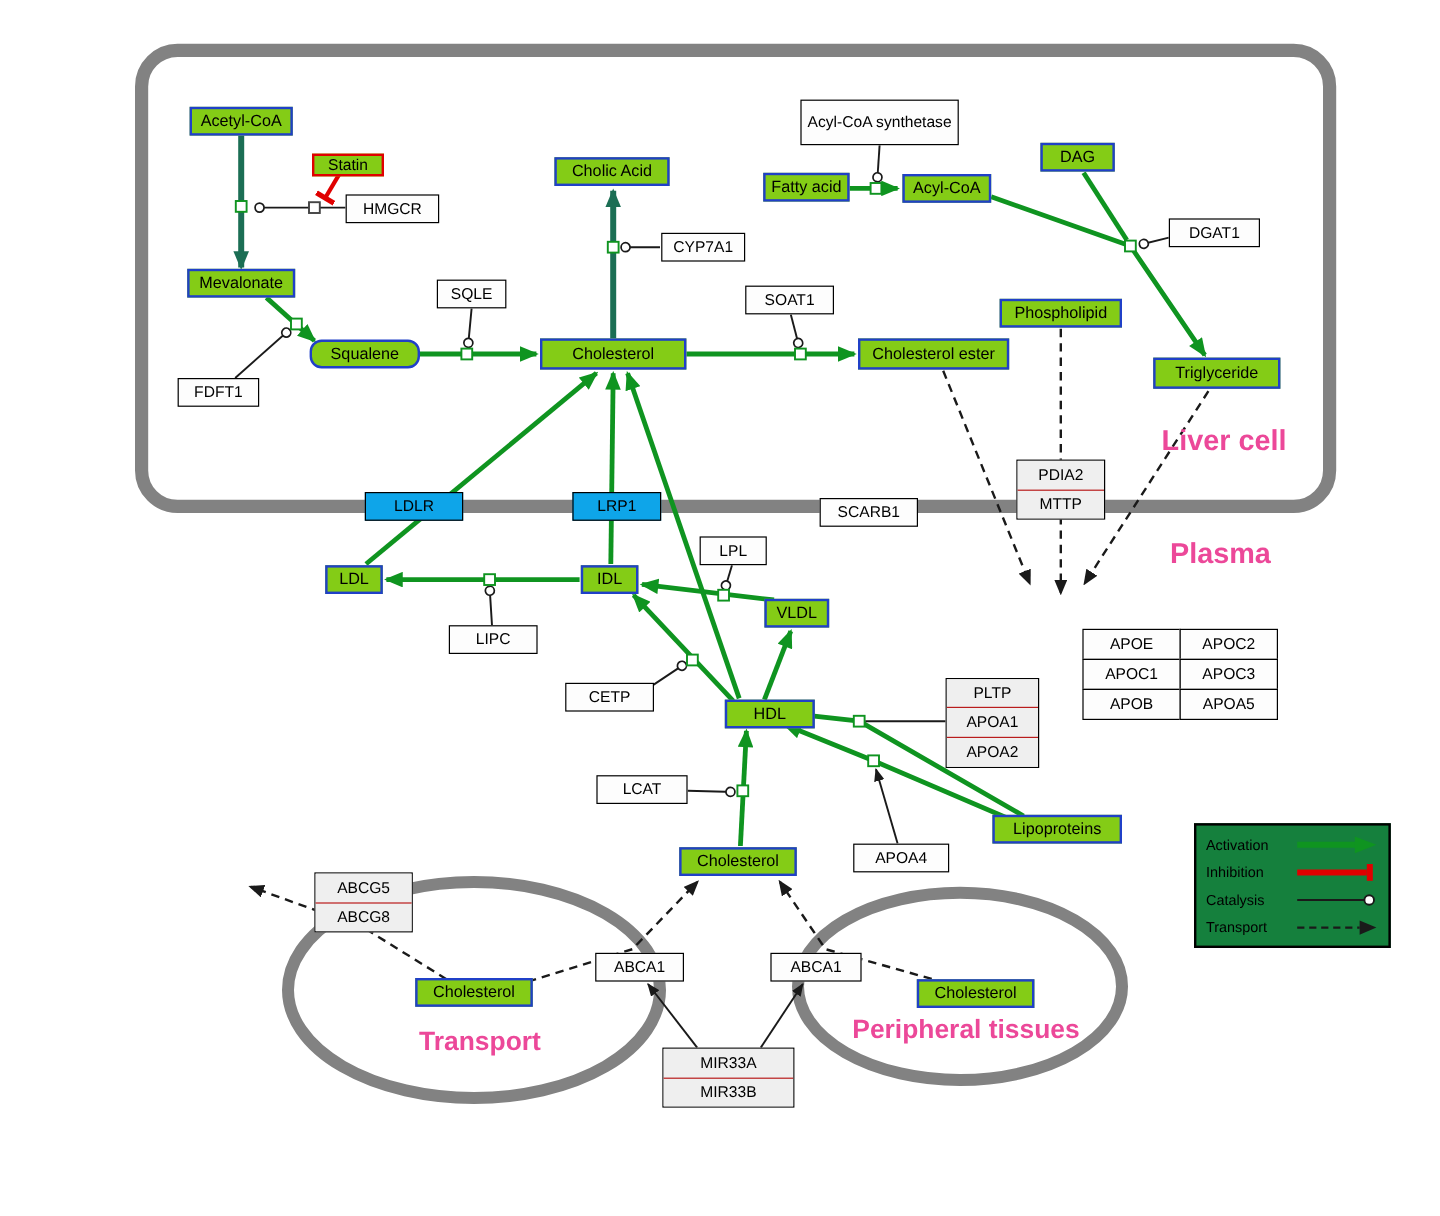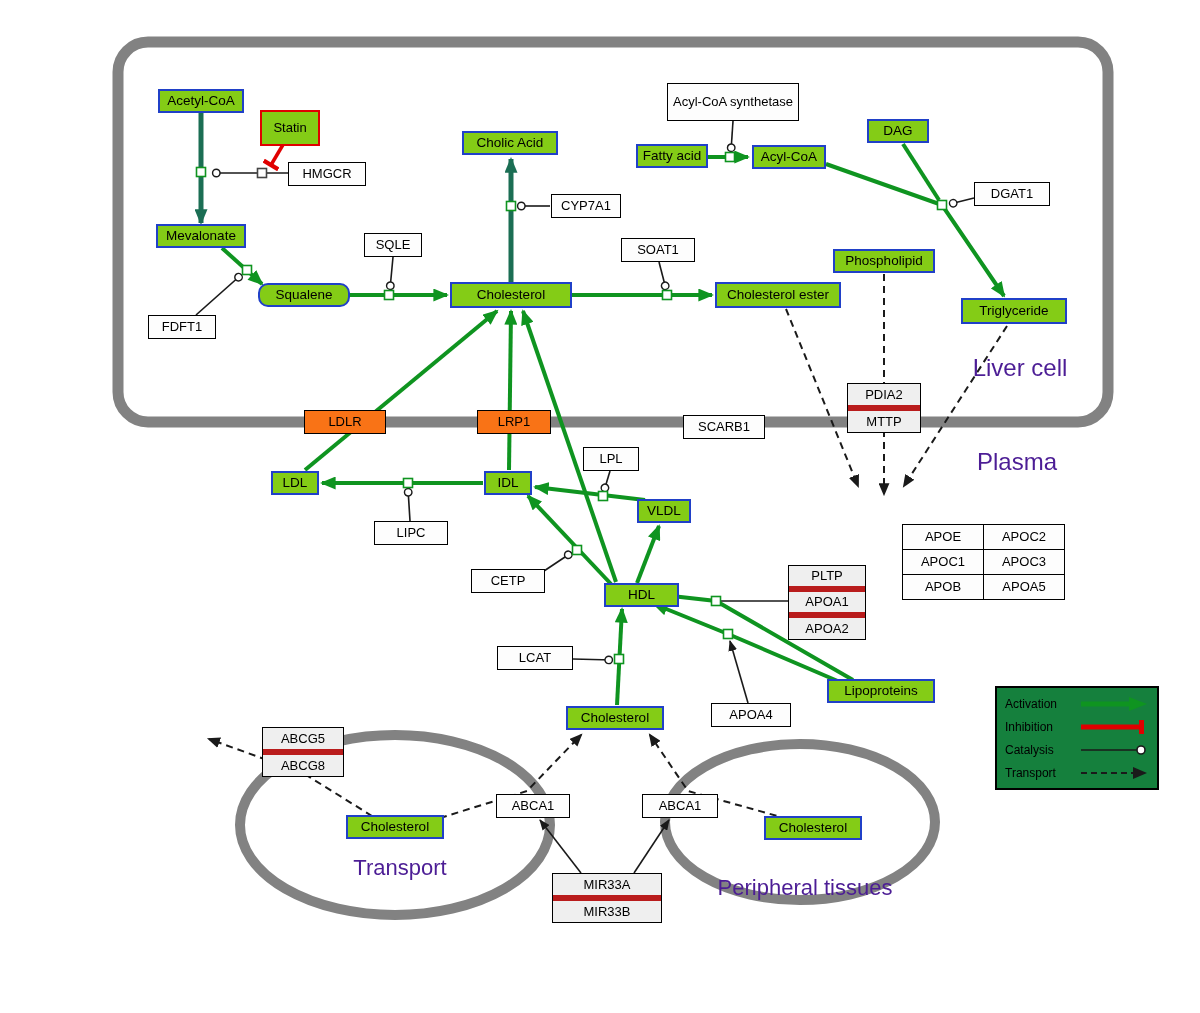--- a/index.html
+++ b/index.html
@@ -5,30 +5,30 @@
   html,body{margin:0;padding:0;background:#fff;}
   #stage{position:relative;width:1200px;height:1013px;background:#fff;overflow:hidden;
          font-family:"Liberation Sans", sans-serif;}
   #diagram-svg{position:absolute;left:0;top:0;width:1200px;height:1013px;}
   .node{position:absolute;background:#84cc16;border:1px solid #000;box-sizing:border-box;
         display:flex;align-items:center;justify-content:center;text-align:center;
         font-size:13px;line-height:1.05;color:#000;}
   .node.metabolite{border:2px solid #2040c8;font-size:13.5px;}
   .node.inhibitor{border:2px solid #e00000;}
   .node.gene{background:#fdfdfd;}
-  .node.gene-gray{background:#f97316;justify-content:center;}
+  .node.gene-gray{background:#0ea5e9;justify-content:center;}
   .node.group{flex-direction:column;padding:0;background:#efefef;align-items:stretch;}
   .group-row{flex:1;display:flex;align-items:center;justify-content:center;
-             border-top:6px solid #b91c1c;background:#efefef;font-size:13px;}
+             border-top:1px solid #b91c1c;background:#efefef;font-size:13px;}
   .group-row:first-child{border-top:none;}
   .apo-table{position:absolute;display:grid;grid-template-columns:1fr 1fr;box-sizing:border-box;}
   .apo-cell{border:1px solid #000;background:#fdfdfd;display:flex;align-items:center;
             justify-content:center;font-size:13px;margin:0 0 -1px -1px;}
-  .region-label{position:absolute;transform:translate(-50%,-50%);color:#4c1d95;
-                font-weight:normal;white-space:nowrap;}
+  .region-label{position:absolute;transform:translate(-50%,-50%);color:#ec4899;
+                font-weight:bold;white-space:nowrap;}
   #legend{position:absolute;left:995px;top:686px;width:164px;height:104px;
           border:2px solid #000;background:#15803d;box-sizing:border-box;
           display:flex;flex-direction:column;justify-content:space-around;padding:4px 8px;}
   .legend-row{display:flex;align-items:center;justify-content:space-between;height:22px;}
   .legend-row span{font-size:12px;color:#000;}
 </style>
 </head>
 <body>
 
 <div id="stage">
@@ -115,21 +115,21 @@
         <rect x="711.5" y="596.5" width="9" height="9" fill="#ffffff" stroke="#0f9420" stroke-width="1.6"></rect>
         <rect x="723.5" y="629.5" width="9" height="9" fill="#ffffff" stroke="#0f9420" stroke-width="1.6"></rect>
         <rect x="257.5" y="168.5" width="9" height="9" fill="#ffffff" stroke="#444444" stroke-width="1.6"></rect>
       </g>
   </svg>
 
   <div id="node-layer">
       <div class="node metabolite" style="left: 158px; top: 89px; width: 86px; height: 24px;">
         <span>Acetyl-CoA</span>
       </div>
-      <div class="node inhibitor" style="left: 260px; top: 110px; width: 60px; height: 36px;">
+      <div class="node inhibitor" style="left: 260px; top: 128px; width: 60px; height: 19px;">
         <span>Statin</span>
       </div>
       <div class="node gene" style="left: 288px; top: 162px; width: 78px; height: 24px;">
         <span>HMGCR</span>
       </div>
       <div class="node metabolite" style="left: 156px; top: 224px; width: 90px; height: 24px;">
         <span>Mevalonate</span>
       </div>
       <div class="node gene" style="left: 148px; top: 315px; width: 68px; height: 24px;">
         <span>FDFT1</span>
@@ -253,21 +253,21 @@
         <div class="apo-cell">APOC1</div>
         <div class="apo-cell">APOC3</div>
         <div class="apo-cell">APOB</div>
         <div class="apo-cell">APOA5</div>
       </div>
     </div>
   <div id="label-layer">
       <div class="region-label" style="left: 1020px; top: 368px; font-size: 24px;">Liver cell</div>
       <div class="region-label" style="left: 1017px; top: 462px; font-size: 24px;">Plasma</div>
       <div class="region-label" style="left: 400px; top: 868px; font-size: 22px;">Transport</div>
-      <div class="region-label" style="left: 805px; top: 888px; font-size: 22px;">Peripheral tissues</div>
+      <div class="region-label" style="left: 805px; top: 858px; font-size: 22px;">Peripheral tissues</div>
     </div>
 
   <div id="legend">
     <div class="legend-row">
       <span>Activation</span>
       <svg width="70" height="16">
         <line x1="2" y1="8" x2="52" y2="8" stroke="#0f9420" stroke-width="5"></line>
         <polygon points="50,1 68,8 50,15" fill="#0f9420"></polygon>
       </svg>
     </div>

